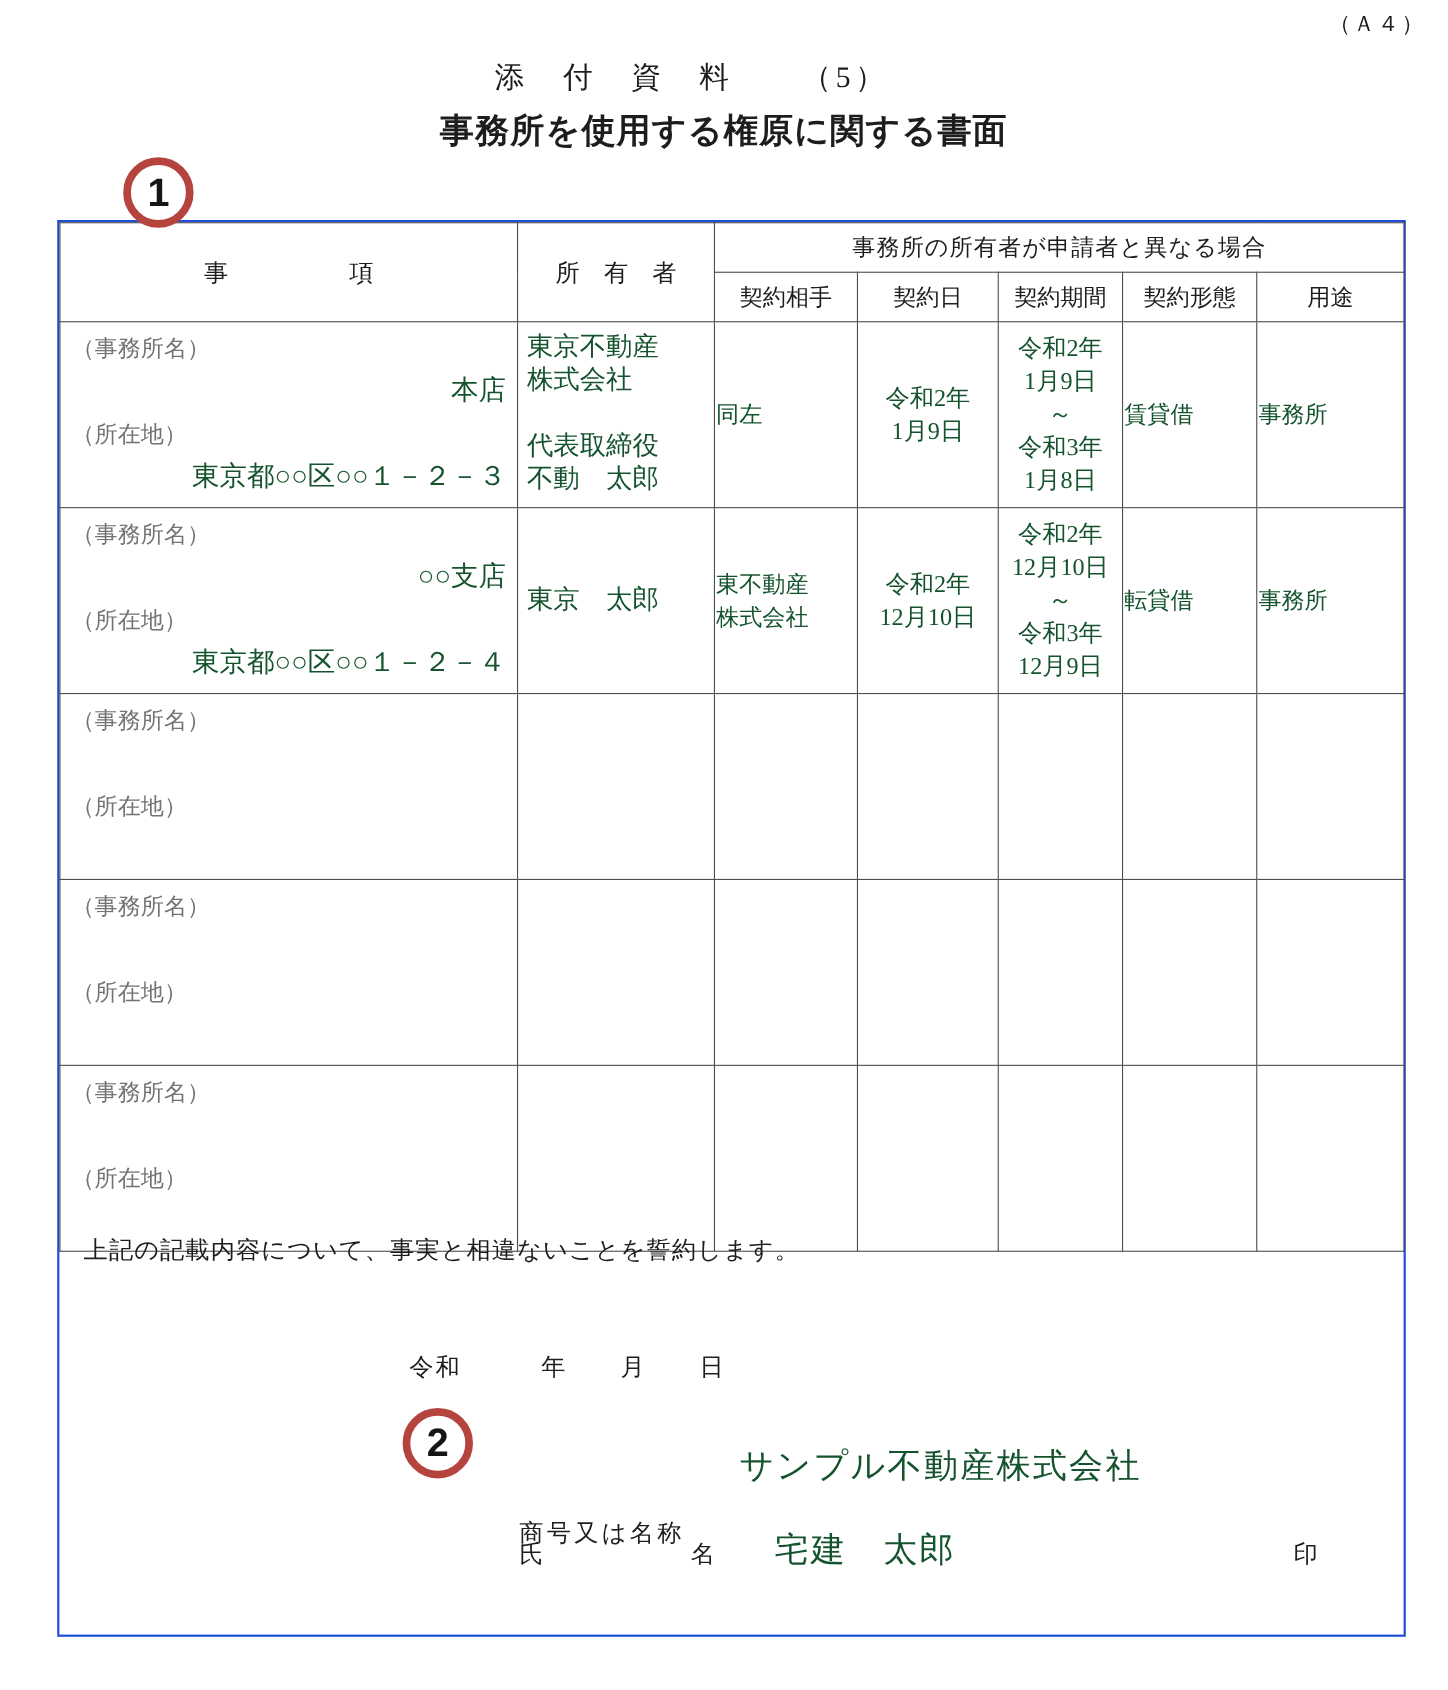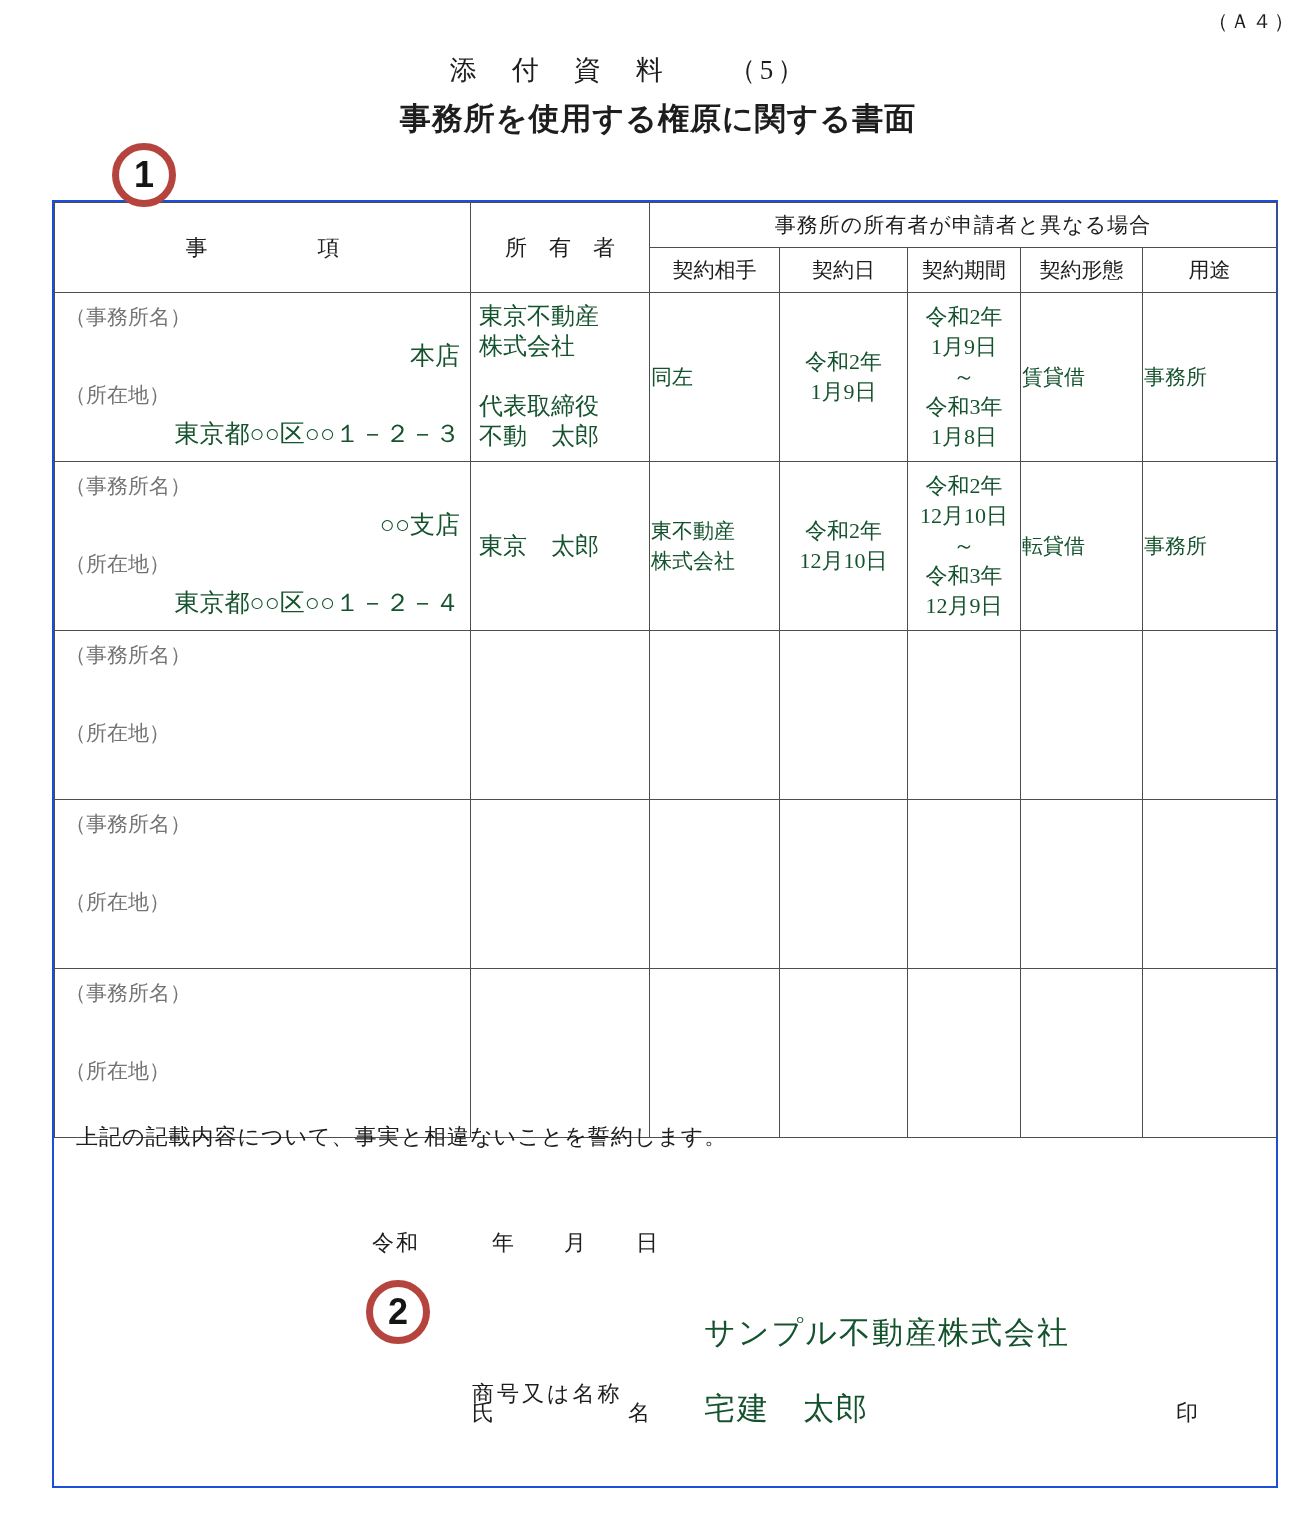--- a/index.html
+++ b/index.html
@@ -40,21 +40,21 @@
 
   td.c-owner{vertical-align:middle;text-align:left;padding:4px 8px;font-size:24px;line-height:30px;}
   td.c-owner.topalign{vertical-align:top;padding-top:8px;}
   td.c-mid{vertical-align:middle;text-align:left;font-size:21px;line-height:30px;}
   td.c-date{vertical-align:middle;text-align:center;font-size:22px;line-height:30px;}
   td.c-period{vertical-align:middle;text-align:center;font-size:22px;line-height:30px;}
 
   .pledge{position:absolute;left:22px;top:920px;font-size:22px;letter-spacing:1px;}
   .dateline{position:absolute;left:318px;top:1026px;font-size:22px;letter-spacing:2px;}
   .company-row-label{position:absolute;left:418px;top:1177px;font-size:22px;letter-spacing:3px;}
-  .company-row-value{position:absolute;left:650px;top:1110px;font-size:31px;letter-spacing:2px;}
+  .company-row-value{position:absolute;left:618px;top:1110px;font-size:31px;letter-spacing:2px;}
   .name-row-label{position:absolute;left:418px;top:1196px;width:178px;display:flex;justify-content:space-between;font-size:22px;}
   .name-row-value{position:absolute;left:650px;top:1186px;font-size:31px;letter-spacing:2px;text-align:center;}
   .seal-label{position:absolute;left:1122px;top:1196px;font-size:22px;}
 </style>
 </head>
 <body>
 
 <div class="page">
 
   <div class="a4-label">（Ａ４）</div>

